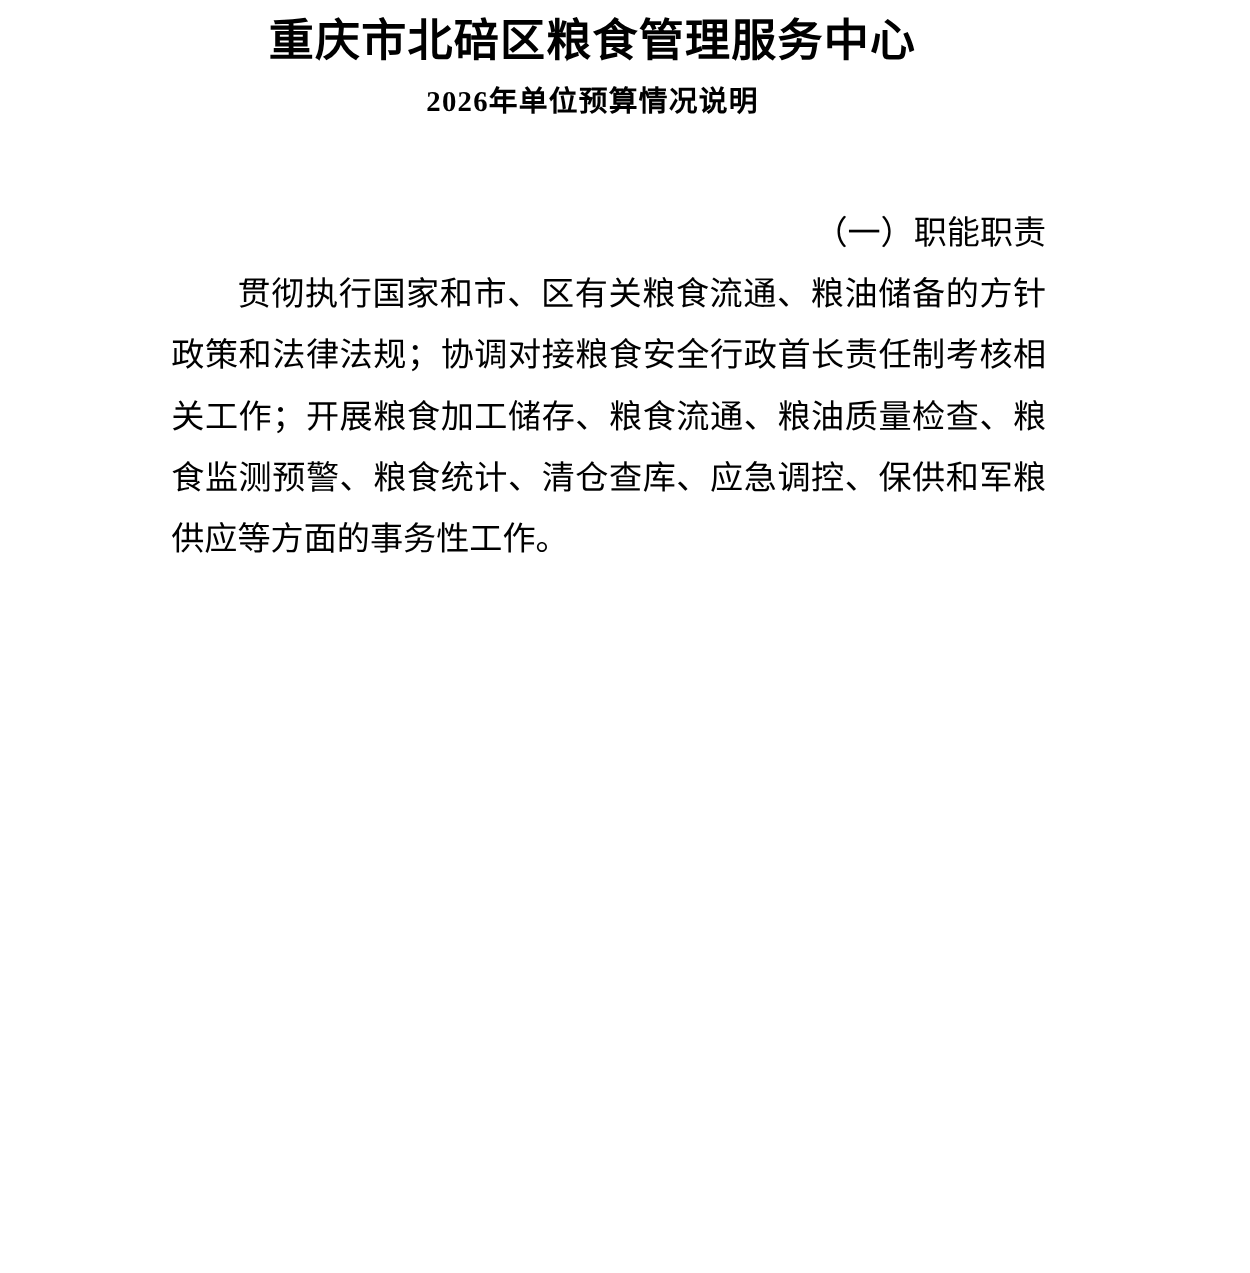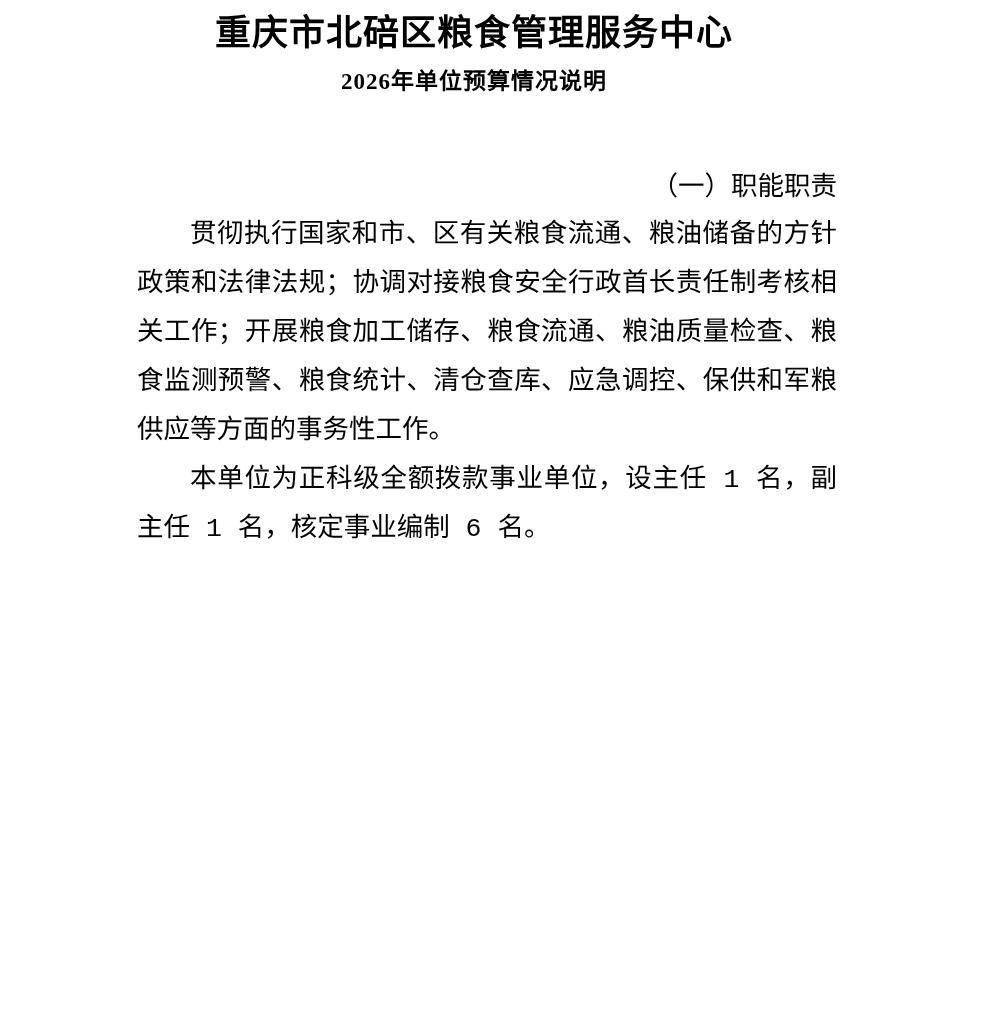--- a/index.html
+++ b/index.html
@@ -50,21 +50,21 @@
     line-height: 49px;
     text-align: left;
   }
   .sub-heading {
     font-family: "Liberation Serif", "DejaVu Serif", serif;
     font-weight: normal;
     line-height: 49px;
     text-align: right;
   }
   .para {
-    font-family: Liberation Mono, monospace;
+    font-family: Liberation Serif, serif;
     font-weight: normal;
     line-height: 49px;
   }
   .para-tight {
     line-height: 46px;
   }
 </style>
 </head>
 <body>
 
@@ -76,19 +76,18 @@
   </div>
 
   <div class="content">
 
 
     <p class="sub-heading">（一）职能职责</p>
 
     <p class="para">贯彻执行国家和市、区有关粮食流通、粮油储备的方针政策和法律法规；协调对接粮食安全行政首长责任制考核相关工作；开展粮食加工储存、粮食流通、粮油质量检查、粮食监测预警、粮食统计、清仓查库、应急调控、保供和军粮供应等方面的事务性工作。</p>
 
 
-    <p class="para">本单位为正科级全额拨款事业单位，设主任 1 名，副主任 1 名，核定事业编制 6 名。</p>
 
 
 
   </div>
 
 </div>
 
 </body></html>

